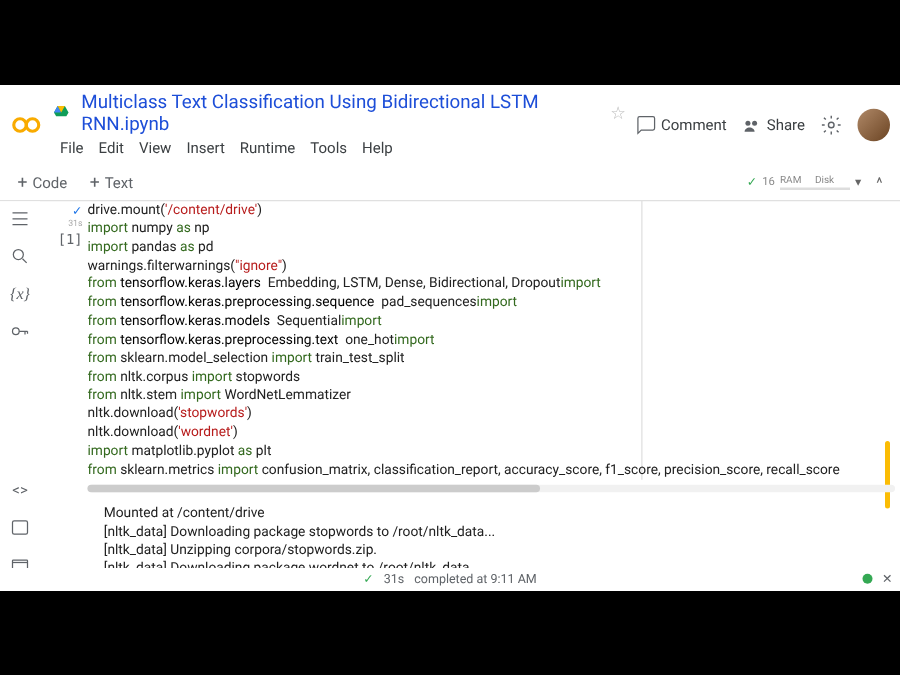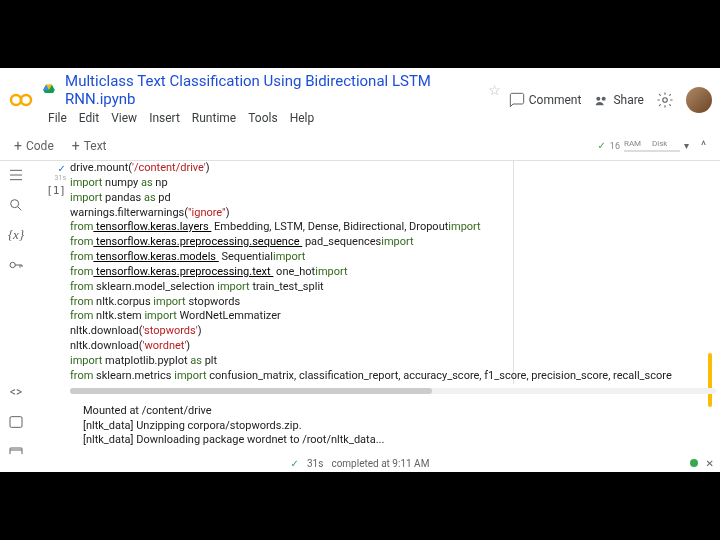--- a/index.html
+++ b/index.html
@@ -34,21 +34,21 @@
 .main{flex:1;overflow:auto;padding:0 4px;position:relative}
 .cell{display:flex;margin-bottom:4px;position:relative}
 .cell-gutter{width:34px;flex-shrink:0;text-align:right;padding-right:4px;font-size:10px;color:#999;padding-top:2px}
 .cell-gutter .chk{color:#1a73e8;font-size:10px}
 .cell-gutter .tm{font-size:7px;color:#aaa}
 .cell-num{font-size:11px;color:#5f6368;font-family:monospace}
 .cell-content{flex:1;font-family:'Roboto Mono',Consolas,monospace;font-size:11px;line-height:1.35;color:#212121;padding-right:4px;overflow-x:auto;position:relative}
 .code-line{white-space:pre}
 .kw{color:#33691e}
 .str{color:#b71c1c}
-.mod{color:#000;text-decoration:underline}
+.mod{color:#000;}
 .code-border{position:absolute;left:477px;top:0;bottom:0;width:1px;background:#e0e0e0}
 .orange-bar{position:absolute;right:8px;top:192px;width:4px;height:54px;background:#fbbc04;border-radius:2px}
 .output{margin-left:47px;font-family:'Roboto Mono',Consolas,monospace;font-size:11px;line-height:1.35;color:#212121;padding:6px 0 8px 0}
 .hscroll{height:6px;background:#f1f1f1;margin:2px 0 4px 34px;border-radius:3px;position:relative}
 .hscroll .thumb{position:absolute;left:0;width:56%;height:100%;background:#ccc;border-radius:3px}
 .status-bar{position:absolute;left:0;right:0;bottom:68px;height:18px;background:#fff;display:flex;align-items:center;justify-content:center;gap:8px;font-size:10px;color:#5f6368;padding:0 10px}
 .status-bar .chk2{color:#34a853}
 .status-bar .dot{position:absolute;right:22px;width:8px;height:8px;background:#34a853;border-radius:50%}
 .status-bar .x{position:absolute;right:6px;color:#5f6368;cursor:pointer}
 </style>
@@ -189,20 +189,21 @@
             <div class="code-line"><span>nltk.download(</span><span class="str">'wordnet'</span><span>)</span></div>
             <div class="code-line"><span class="kw">import</span><span> matplotlib.pyplot </span><span class="kw">as</span><span> plt</span></div>
             <div class="code-line"><span class="kw">from</span><span> sklearn.metrics </span><span class="kw">import</span><span> confusion_matrix, classification_report, accuracy_score, f1_score, precision_score, recall_score</span></div>
           </div>
       </div>
       <div class="hscroll">
           <div class="thumb"></div>
         </div>
       <div class="output" id="output-lines">
           <div>Mounted at /content/drive</div>
+          <div>[nltk_data] Downloading package stopwords to /root/nltk_data...</div>
           <div>[nltk_data]   Unzipping corpora/stopwords.zip.</div>
           <div>[nltk_data] Downloading package wordnet to /root/nltk_data...</div>
         </div>
 
     </div>
   </div>
 </div>
 
 <div class="status-bar">
   <span class="chk2">✓</span>

